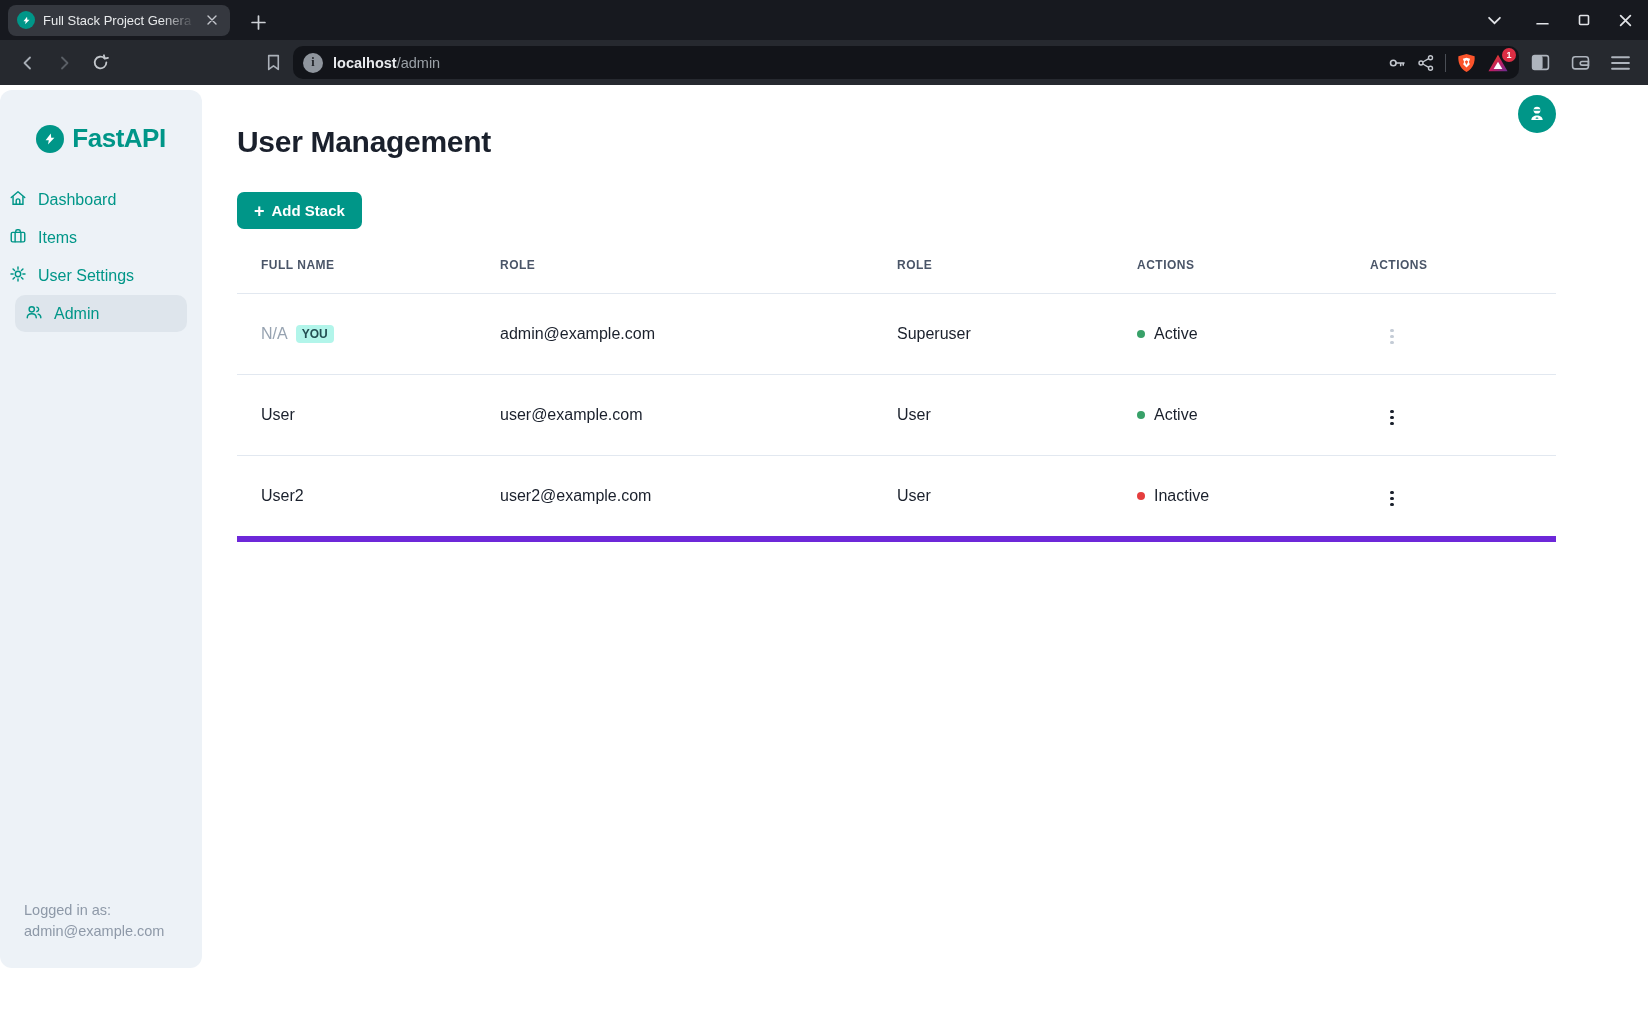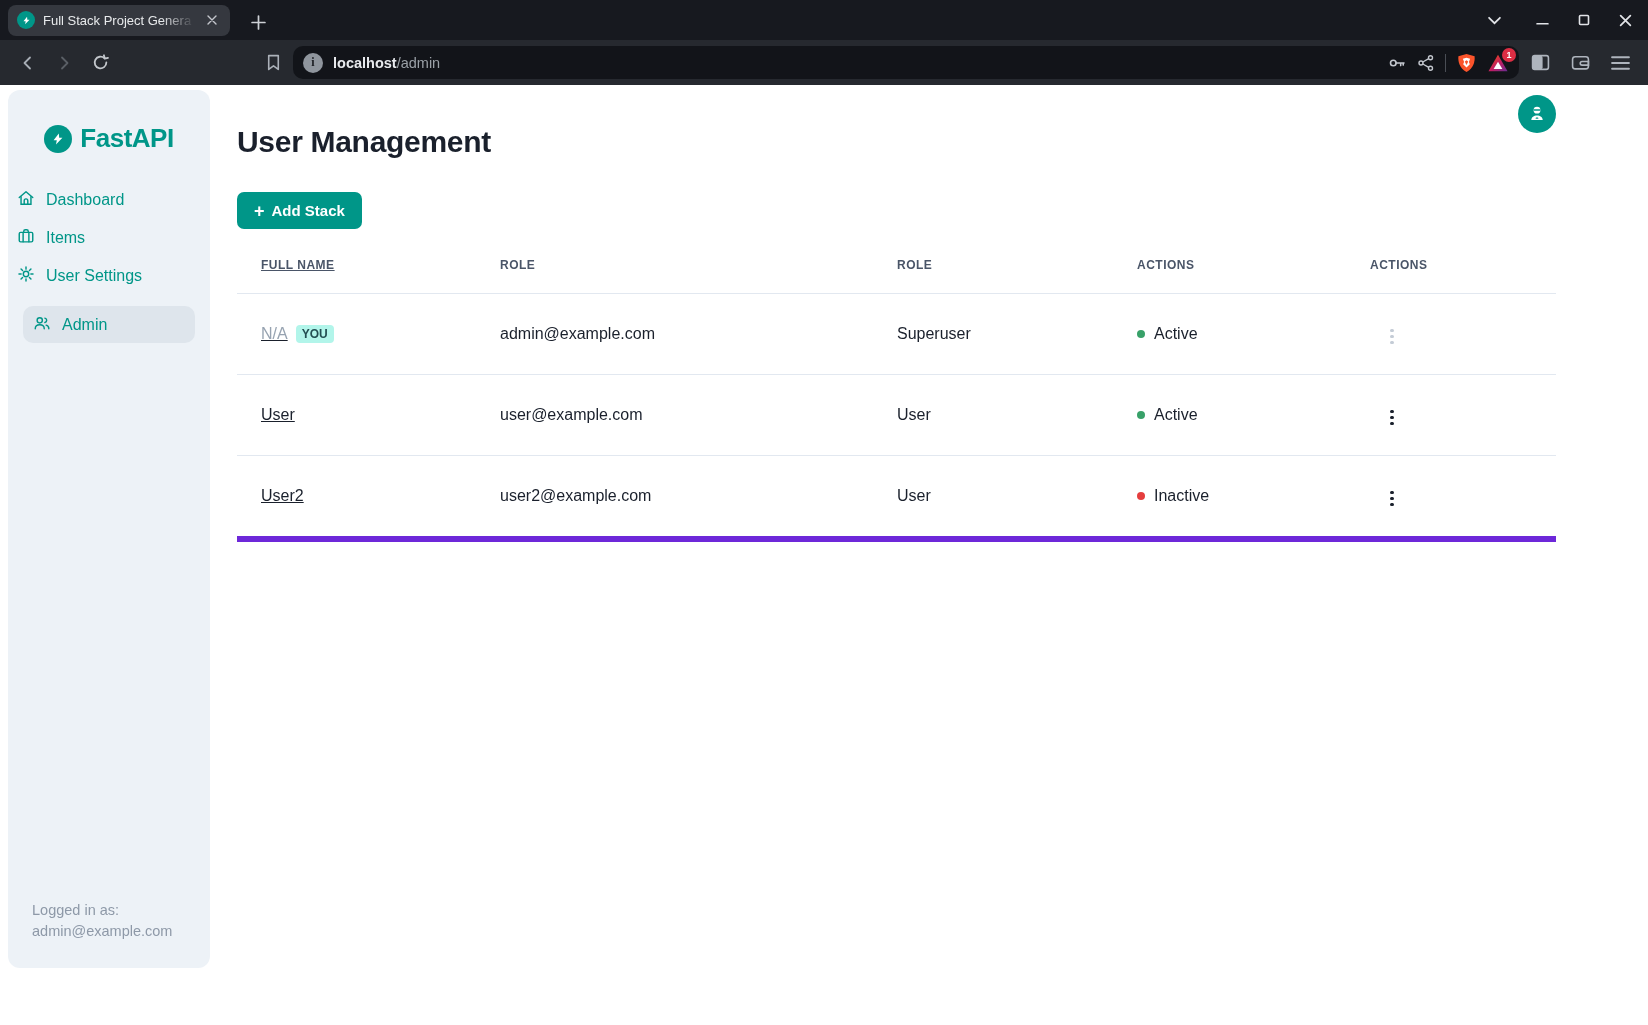--- a/index.html
+++ b/index.html
@@ -39,46 +39,46 @@
   .rewards-wrap { position:relative; cursor:pointer; display:grid; place-items:center; }
   .rewards-badge { position:absolute; top:-5px; right:-7px; min-width:14px; height:14px; border-radius:7px;
                    background:#DD2E44; color:#fff; font-size:9px; font-weight:700;
                    display:grid; place-items:center; padding:0 3px; }
   .chrome-right { display:flex; align-items:center; gap:21px; padding-right:4px; color:#AEB4BD; }
   .chrome-right .cbtn { cursor:pointer; display:grid; place-items:center; }
 
   
   .content { position:absolute; left:0; right:0; top:85px; bottom:0; background:#fff; }
 
-  .sidebar { position:absolute; left:8px; top:5px; width:202px; height:878px;
+  .sidebar { position:absolute; left:0; top:5px; width:202px; height:878px;
              background:#EDF2F7; border-radius:12px; display:flex; flex-direction:column; }
   .logo { margin:33px auto 0; display:flex; align-items:center; gap:8px; }
   .logo-mark { width:28px; height:28px; border-radius:50%; background:#009688; display:grid; place-items:center; }
   .logo-text { font-size:26px; font-weight:700; color:#009688; letter-spacing:-0.5px; }
   .nav { margin-top:27px; display:flex; flex-direction:column; }
   .nav-item { height:38px; display:flex; align-items:center; gap:11px; padding-left:9px;
               color:#009688; font-size:16px; cursor:pointer; }
-  .nav-item.active { background:#DEE5EC; border-radius:10px; margin:11px 15px; padding-left:10px; height:37px; }
+  .nav-item.active { background:#DEE5EC; border-radius:10px; margin:0 15px; padding-left:10px; height:37px; }
   .sidebar-spacer { flex:1; }
   .sidebar-footer { padding:0 16px 26px 24px; font-size:14.5px; color:#8E99A8; line-height:21px; }
 
   .avatar-btn { position:absolute; right:92px; top:10px; width:38px; height:38px; border-radius:50%;
                 background:#009688; display:grid; place-items:center; cursor:pointer; border:none; }
 
   .main { position:absolute; left:237px; top:0; width:1319px; }
   .page-title { margin-top:40px; font-size:30px; font-weight:700; color:#1A202C; letter-spacing:-0.3px; }
   .add-btn { margin-top:33px; height:37px; padding:0 17px; background:#009688; color:#fff;
              border:none; border-radius:7px; font-size:15px; font-weight:700;
              display:inline-flex; align-items:center; gap:7px; cursor:pointer; font-family:inherit; }
   .add-btn .plus { font-size:18px; font-weight:700; line-height:1; }
 
   table { margin-top:29px; width:100%; border-collapse:collapse; table-layout:fixed; }
   th { font-size:12px; font-weight:700; color:#4A5568; letter-spacing:0.5px;
        text-align:left; padding:0 0 21px 0; }
-  th:first-child, td:first-child { padding-left:24px;text-decoration:underline; }
+  th:first-child, td:first-child { padding-left:24px; }
   tbody td { border-top:1px solid #E2E8F0; padding-top:24px; padding-bottom:24px;
              font-size:16px; color:#1A202C; }
   tbody tr:last-child td { border-bottom:6px solid #6d28d9; }
   .muted { color:#97A3B1; }
   .you-badge { display:inline-block; margin-left:8px; padding:2px 6px; border-radius:4px;
                background:#B2F5EA; color:#234E52; font-size:12px; font-weight:700; vertical-align:1px; }
   .status { display:flex; align-items:center; gap:9px; }
   .status-dot { width:8px; height:8px; border-radius:50%; flex:none; }
   .dot-green { background:#38A169; }
   .dot-red { background:#E53E3E; }

